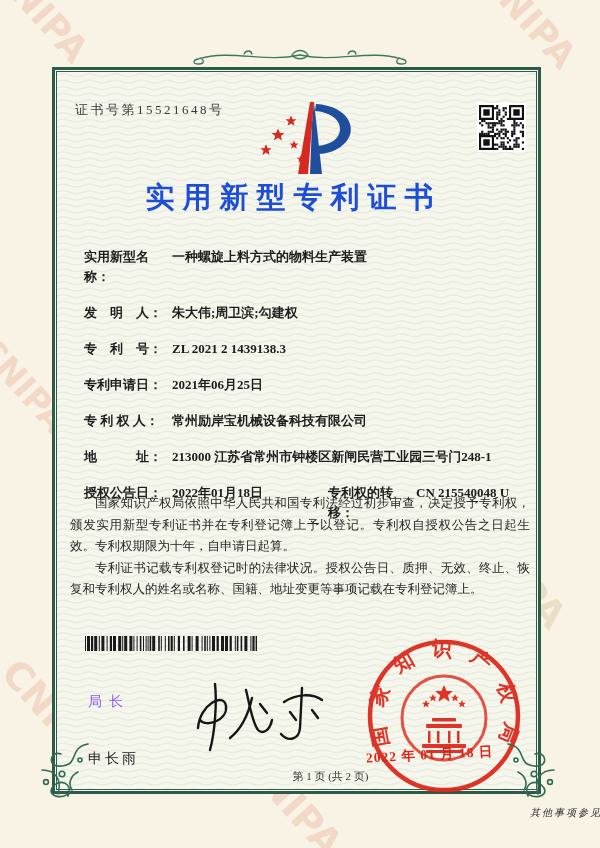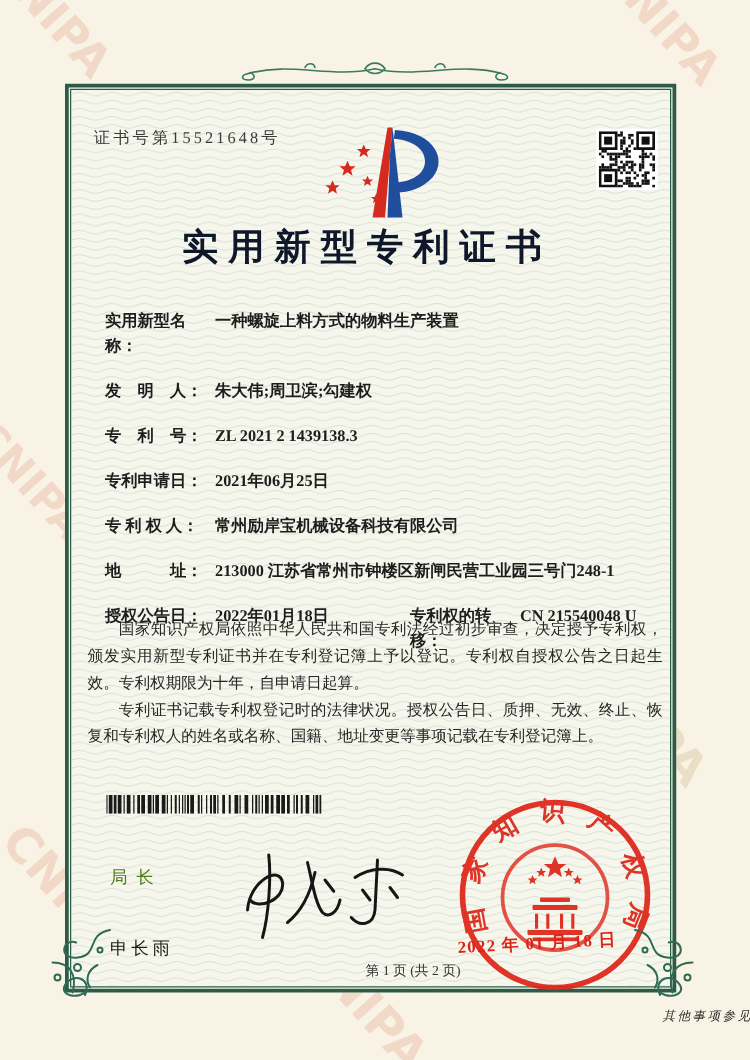--- a/index.html
+++ b/index.html
@@ -19,36 +19,36 @@
   
   .frame{position:absolute;left:52px;top:67px;width:483px;height:721px;
     border:3px solid #2c5c48;background:#f7f6ec;}
   .frame-inner{position:absolute;inset:1px;border:1px solid #2c5c48;}
   .waves{position:absolute;inset:0;width:100%;height:100%;opacity:.55;}
   
   .cert-no{position:absolute;left:75px;top:101px;font-size:13px;letter-spacing:2.5px;color:#3a3a3a;}
   .logo{position:absolute;left:250px;top:94px;}
   .qr{position:absolute;left:477px;top:103px;width:49px;height:49px;background:#fff;padding:2px;box-sizing:border-box;}
   .title{position:absolute;left:52px;top:178px;width:483px;text-align:center;
-    font-size:29px;font-weight:bold;letter-spacing:8px;color:#0f172a;}
+    font-size:29px;font-weight:bold;letter-spacing:8px;color:#1d4ed8;}
   
   .fields{position:absolute;left:84px;top:247px;width:452px;}
   .row{display:flex;margin-bottom:16px;font-size:13px;line-height:20px;font-weight:700;color:#1d1d1d;justify-content:flex-end;}
   .row .lbl{width:88px;flex:none;}
   .row .val{flex:1;}
   .row.dual .val1{width:130px;flex:none;}
   .row.dual .lbl2{width:88px;flex:none;margin-left:26px;}
   
   .body-text{position:absolute;left:70px;top:493px;width:460px;
     font-size:12.5px;line-height:21.5px;color:#262626;text-align:justify;}
   .body-text p{margin:0;text-indent:2em;}
   
   .barcode{position:absolute;left:85px;top:636px;width:172px;height:15px;}
   
-  .sig-role{position:absolute;left:88px;top:693px;font-size:14px;letter-spacing:7px;color:#4d7c0f;font-family:Liberation Serif, serif;}
+  .sig-role{position:absolute;left:88px;top:693px;font-size:14px;letter-spacing:7px;color:#8b5cf6;font-family:Liberation Serif, serif;}
   .sig-name{position:absolute;left:88px;top:750px;font-size:14px;letter-spacing:3px;color:#1c1c1c;}
   .sig-hand{position:absolute;left:168px;top:676px;}
   
   .seal{position:absolute;left:362px;top:634px;opacity:.92;}
   .seal-date{position:absolute;left:366px;top:745px;width:170px;font-size:13.5px;font-weight:600;
     color:#dd2418;letter-spacing:1px;transform:rotate(-3deg);}
   
   .page-info{position:absolute;left:52px;top:769px;width:557px;text-align:center;font-size:11px;color:#333;}
   .footer-note{position:absolute;left:0;top:806px;width:600px;text-align:right;font-size:10px;
     letter-spacing:2px;color:#2e2e2e;font-style:italic;padding-left:26px;}

